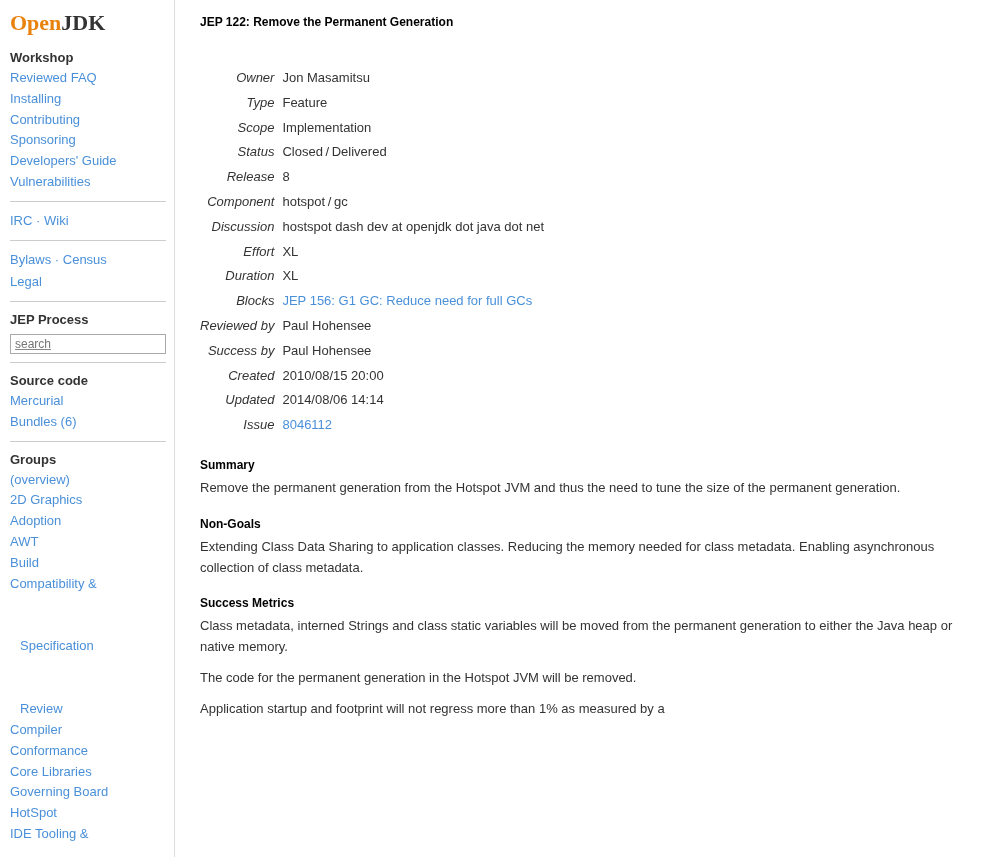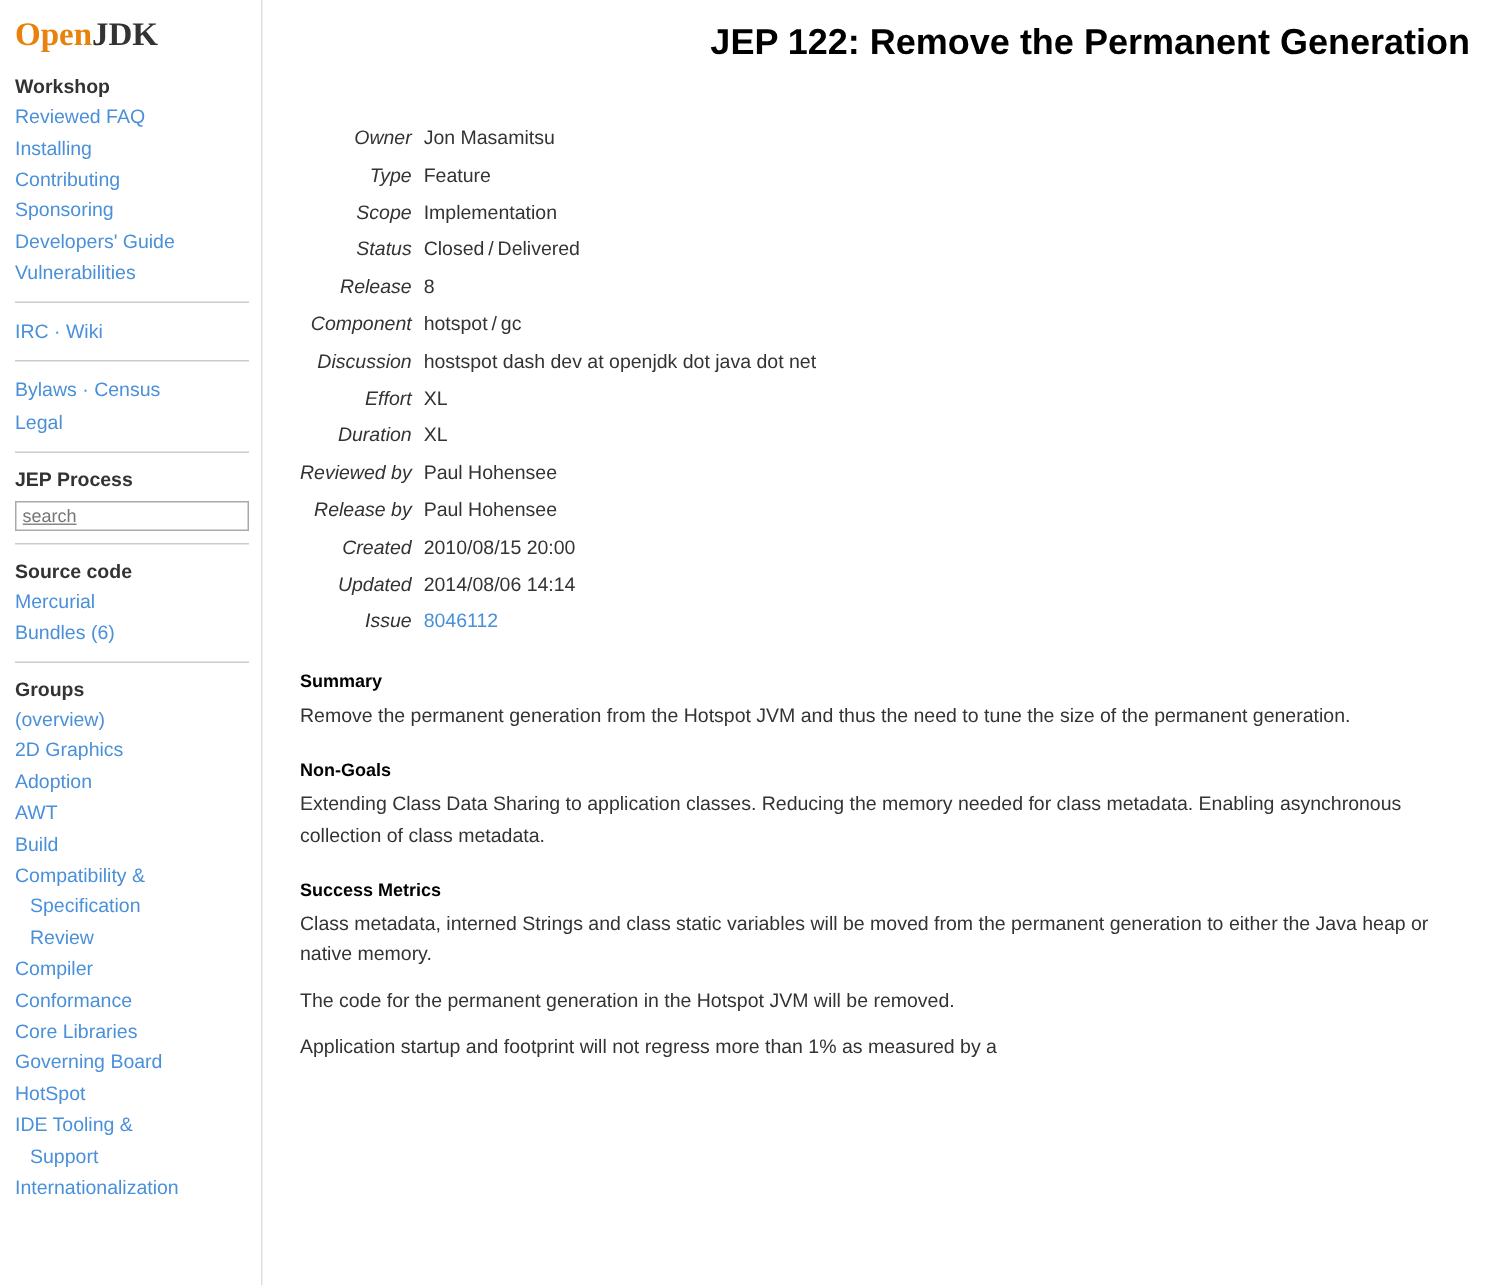--- a/index.html
+++ b/index.html
@@ -64,34 +64,34 @@
       width: 100%;
       border: 1px solid #aaa;
       padding: 2px 4px;
       font-size: 12px;
       margin-top: 4px;
       color: #888;
       text-decoration: underline;
     }
     .sidebar-indent {
       padding-left: 10px;
+      margin-top: 42px;
     }
 
     
     #main {
       flex: 1;
       padding: 15px 20px 20px 25px;
     }
     h1.page-title {
-      font-size: 24px;
+      font-size: 12px;
       font-weight: bold;
       color: #000;
       margin-bottom: 16px;
       font-family: Arial, sans-serif;
-      text-align: right;
     }
 
     
     .meta-table {
       margin-bottom: 20px;
       border-collapse: collapse;
       margin-top: 37px;
     }
     .meta-table td {
       padding: 2px 6px 2px 0;
@@ -229,25 +229,29 @@
         </tr>
         <tr>
           <td class="label">Effort</td>
           <td class="value">XL</td>
         </tr>
         <tr>
           <td class="label">Duration</td>
           <td class="value">XL</td>
         </tr>
         <tr>
+          <td class="label">Blocks</td>
+          <td class="value"><a href="#">JEP 156: G1 GC: Reduce need for full GCs</a></td>
+        </tr>
+        <tr>
           <td class="label">Reviewed by</td>
           <td class="value">Paul Hohensee</td>
         </tr>
         <tr>
-          <td class="label">Release by</td>
+          <td class="label">Success by</td>
           <td class="value">Paul Hohensee</td>
         </tr>
         <tr>
           <td class="label">Created</td>
           <td class="value">2010/08/15 20:00</td>
         </tr>
         <tr>
           <td class="label">Updated</td>
           <td class="value">2014/08/06 14:14</td>
         </tr>

